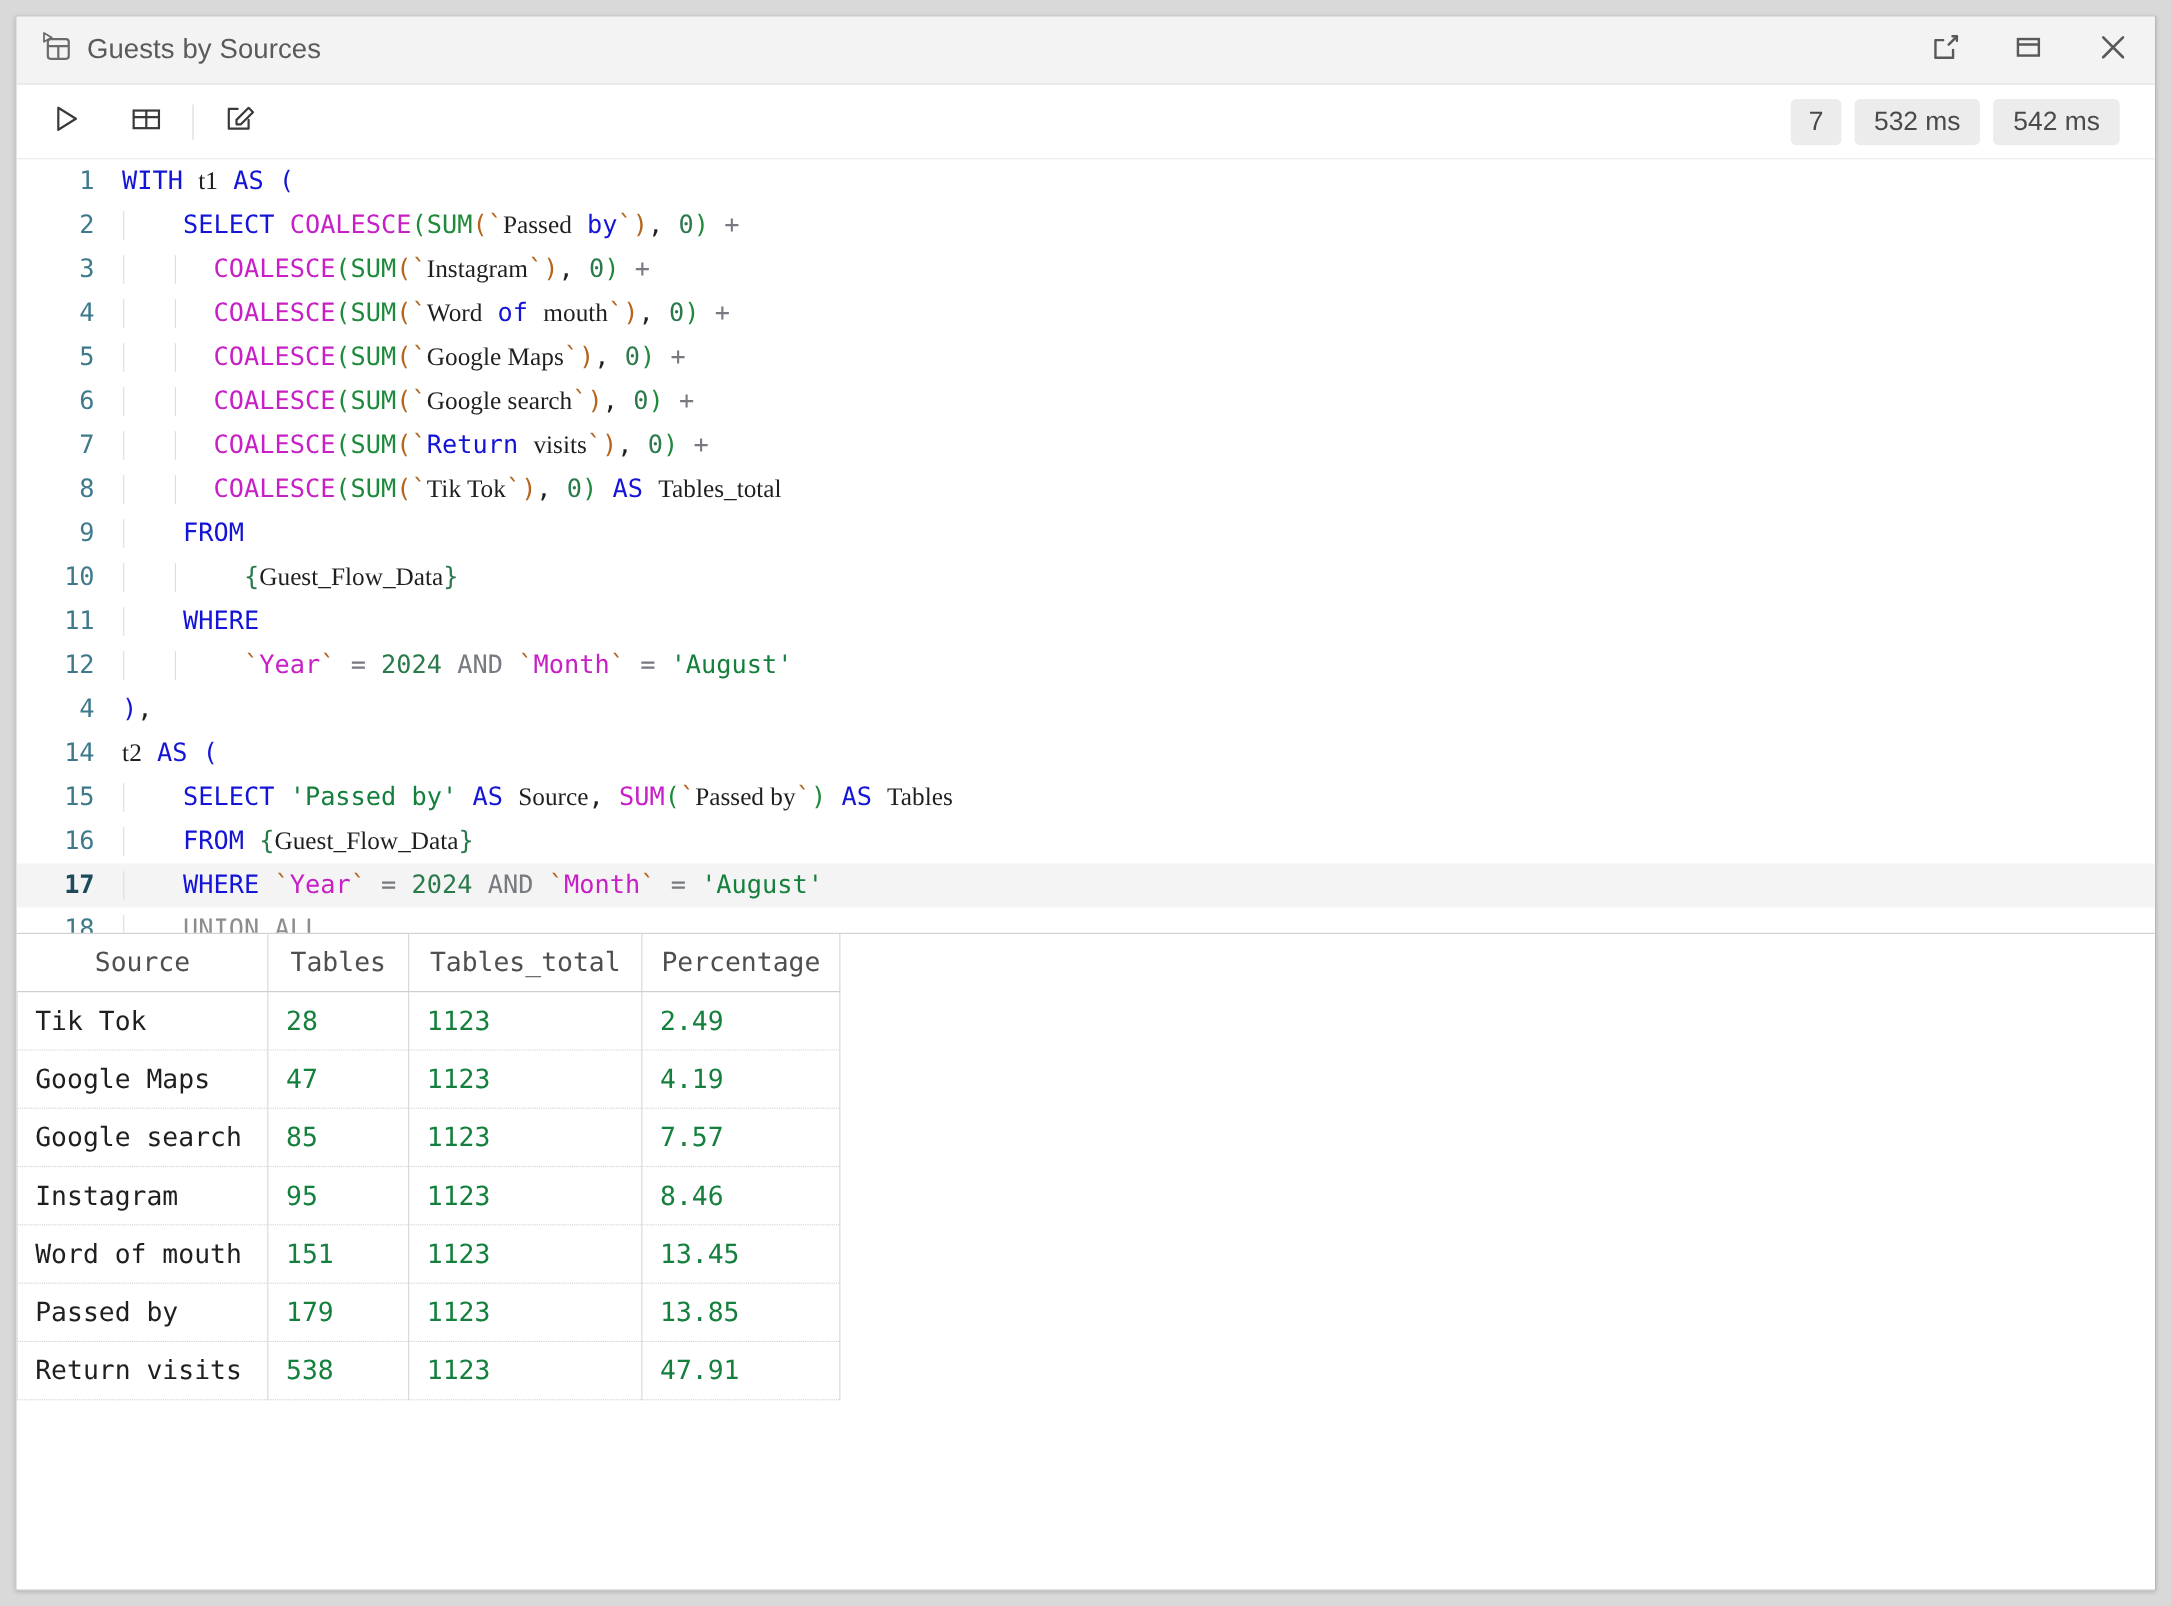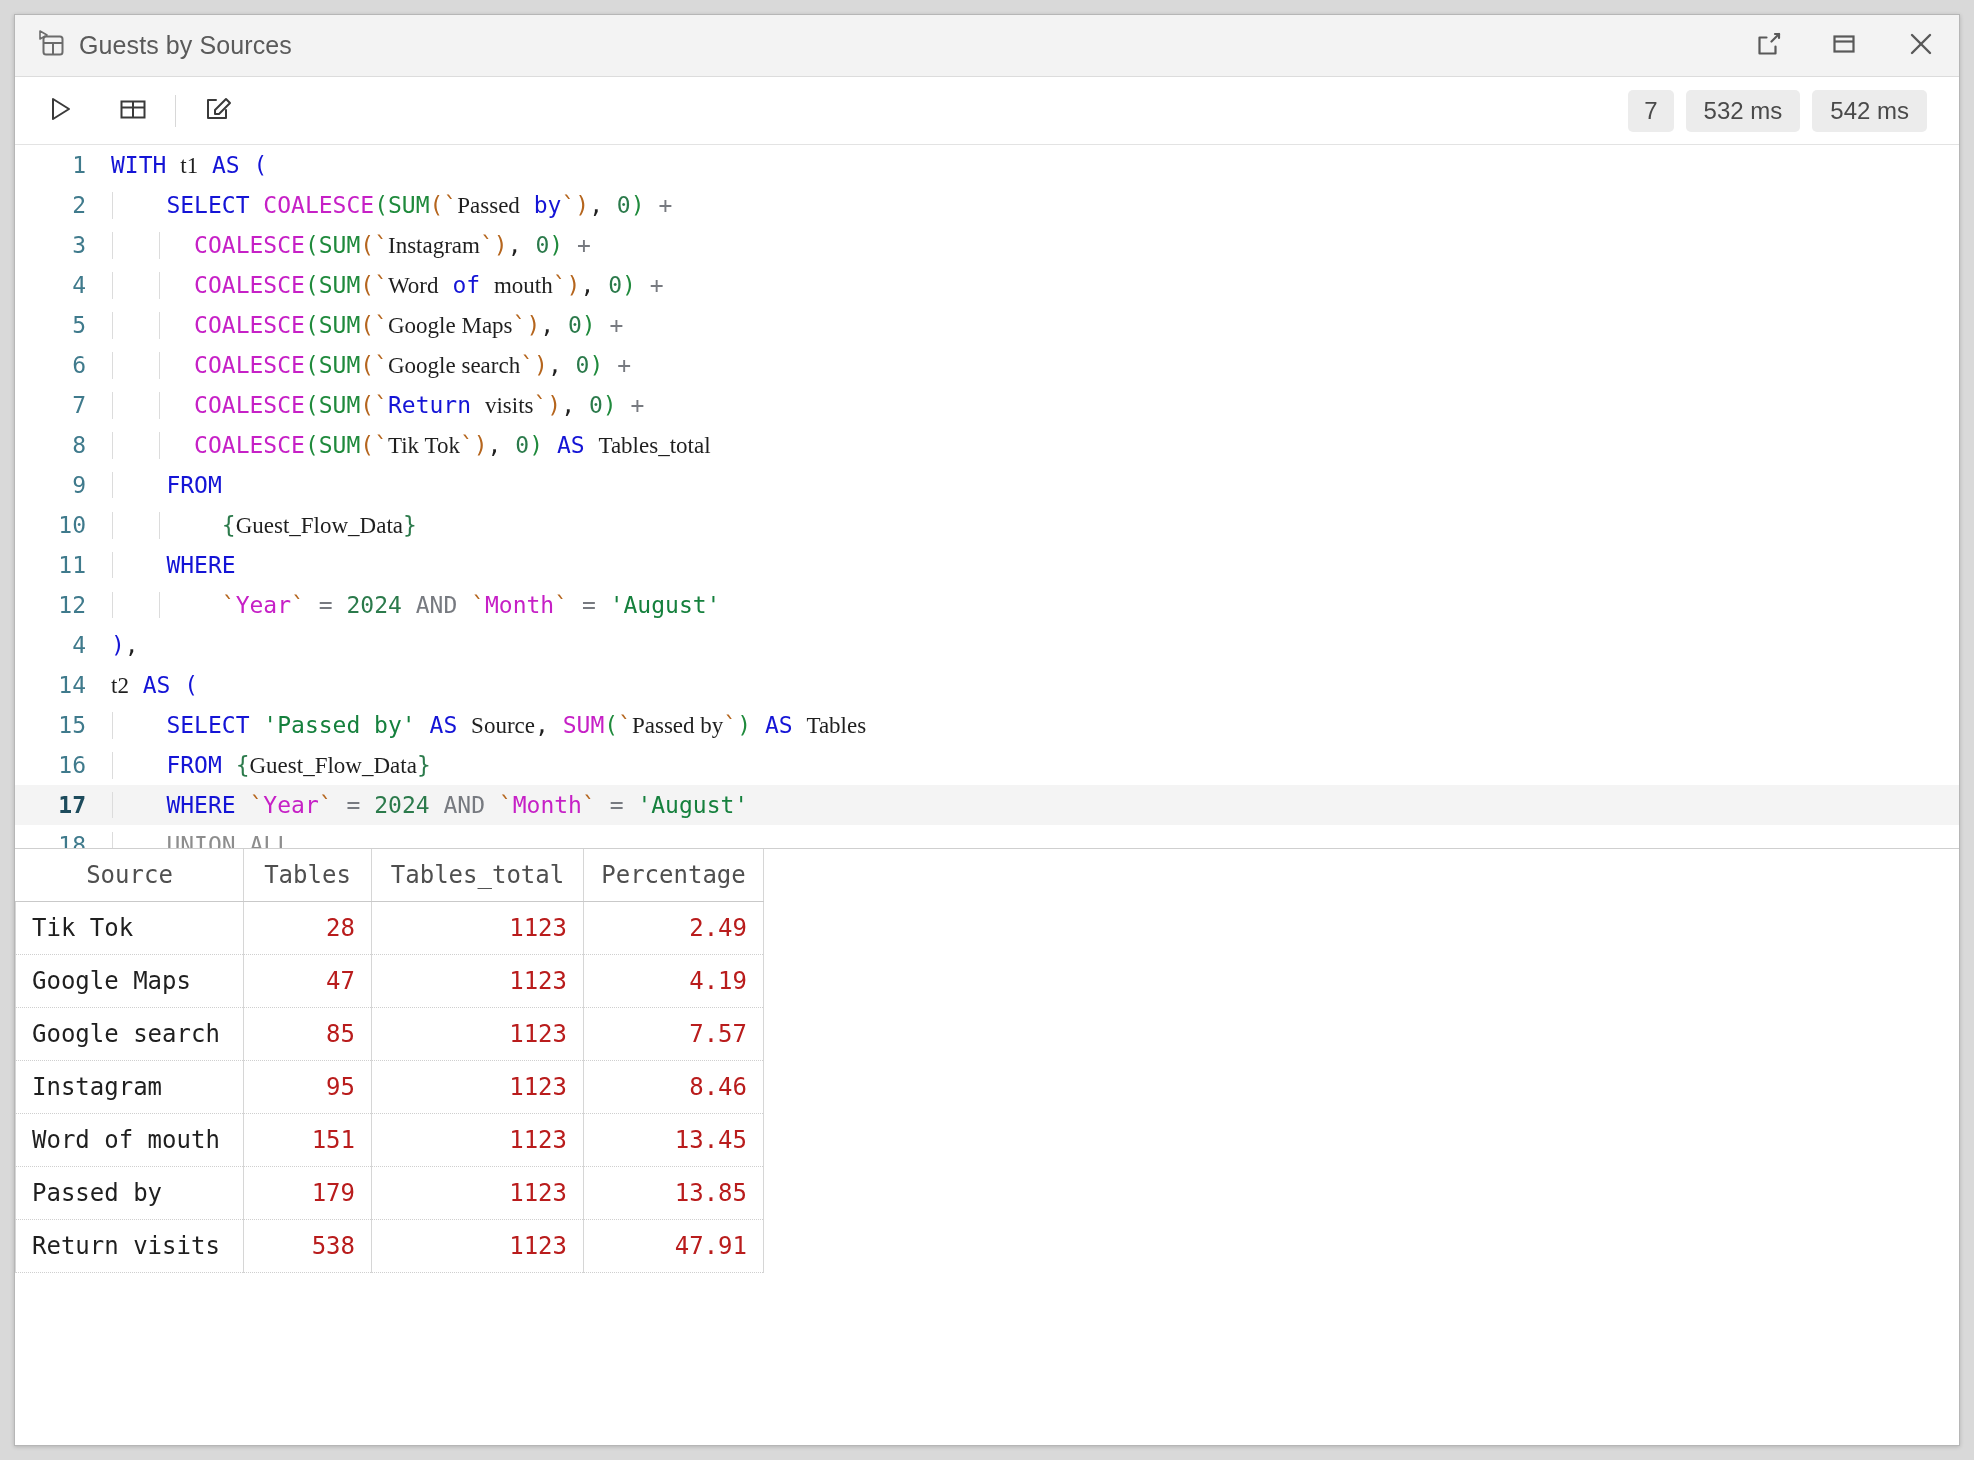--- a/index.html
+++ b/index.html
@@ -168,22 +168,22 @@
     height: 46px;
   }
   table.rtable td {
     padding: 12px 16px;
     border-right: 1px solid #d6d6d6;
     border-bottom: 1px dotted #cfcfcf;
     height: 44px;
     color: #1f1f1f;
   }
   table.rtable td.num-cell {
-    text-align: right;
-    color: #b91c1c;
+    text-align: left;
+    color: #15803d;
   }
   table.rtable td.text-cell { text-align: left; }
   .col-source { width: 228px; }
   .col-tables { width: 128px; }
   .col-total  { width: 212px; }
   .col-pct    { width: 180px; }
   .rtable tr td:first-child { border-left: 1px solid #d6d6d6; }
   .rtable tr th:first-child { border-left: 1px solid #ffffff; }
 </style>
 </head>

